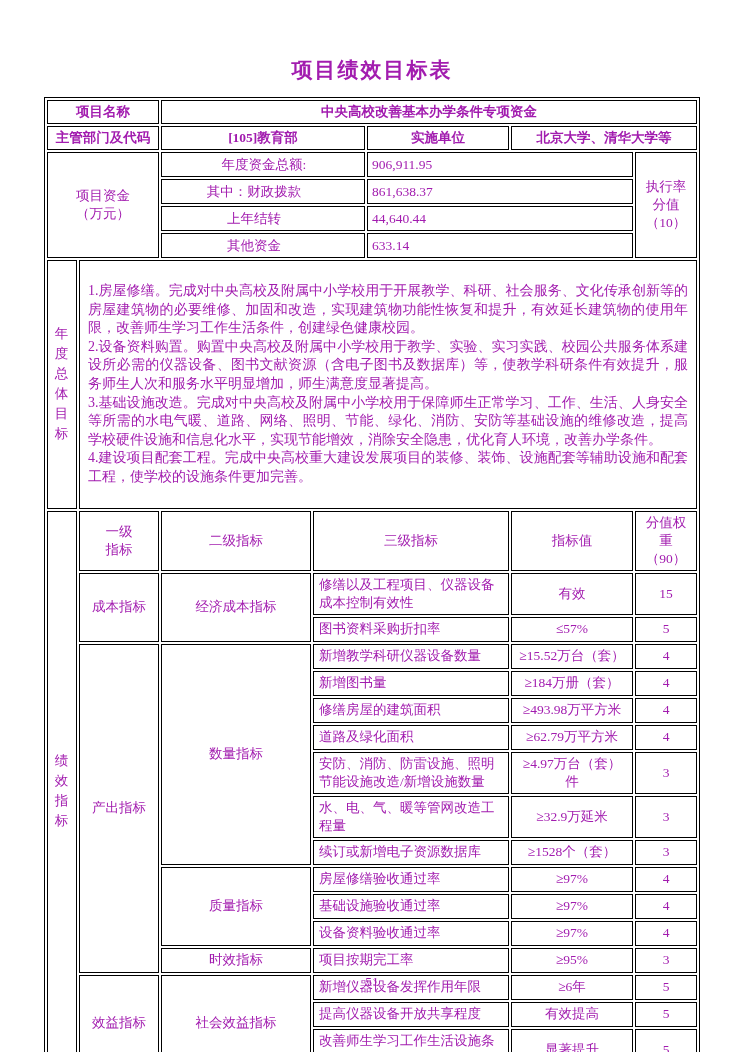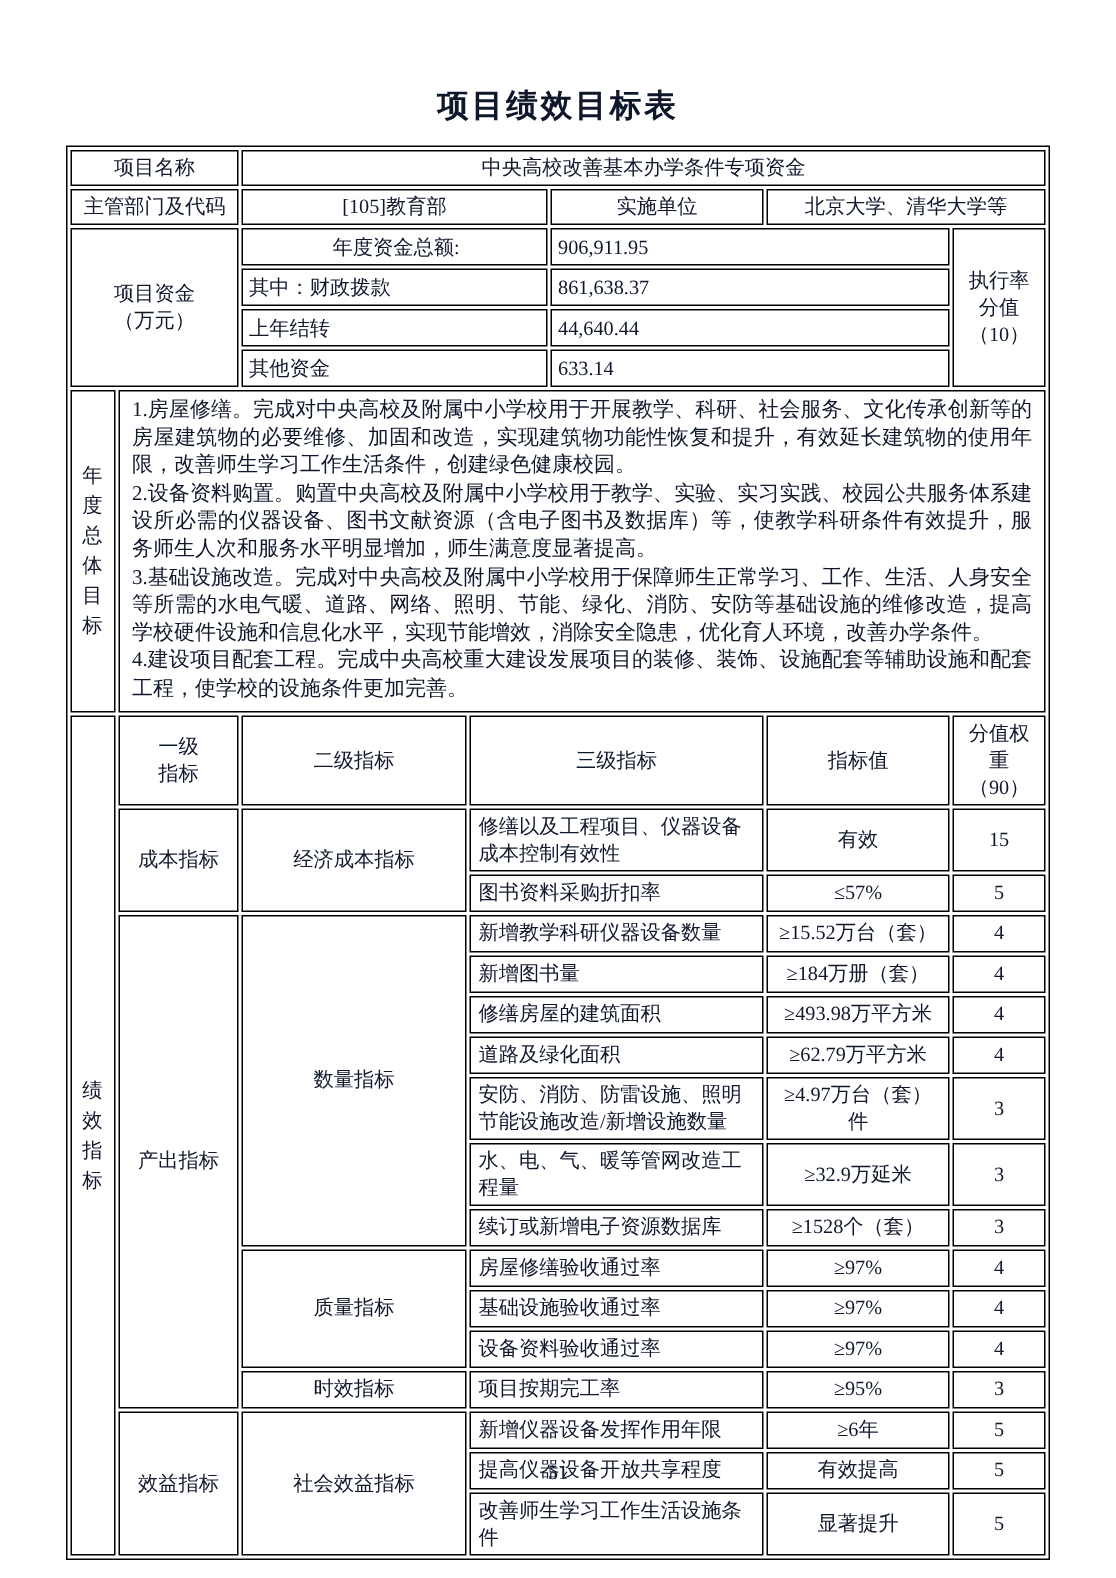--- a/index.html
+++ b/index.html
@@ -1,47 +1,47 @@
 <!DOCTYPE html>
 <html><head>
 <meta charset="utf-8">
 <style>
   html,body{margin:0;padding:0;background:#e8e8e8;}
   .page{
     width:744px;height:1052px;background:#ffffff;position:relative;
-    font-family:"Liberation Serif","DejaVu Serif",serif;color:#0f172a;overflow:hidden;
+    font-family:"Liberation Serif","DejaVu Serif",serif;color:#a21caf;overflow:hidden;
   }
   .title{
     margin:0;padding-top:56px;text-align:center;
     font-family:"Liberation Sans","DejaVu Sans",sans-serif;
     font-size:21px;font-weight:bold;letter-spacing:2px;
   }
   .subtitle{margin-top:14px;text-align:center;font-size:14.5px;letter-spacing:1px;}
   table.main{
     border-collapse:separate;border-spacing:2px;table-layout:fixed;
     margin:13px 0 0 44px;border:1px solid #000;
   }
   td{
     border:1px solid #000;box-sizing:border-box;
     font-size:13.5px;line-height:18px;padding:2px 4px;
     text-align:center;vertical-align:middle;word-break:break-all;
   }
   .pre{white-space:pre-line;}
   .left{text-align:center;padding-left:6px;}
   .num{text-align:left;padding-right:24px;}
-  .fund-r{text-align:left;padding-right:22px;}
+  .fund-r{text-align:center;padding-right:22px;}
   .l3{text-align:left;padding-left:5px;}
   .goal{
-    text-align:justify;padding:4px 8px;font-size:14px;line-height:18.6px;
+    text-align:justify;padding:21px 8px;font-size:14px;line-height:18.6px;
     vertical-align:top;
   }
   .goal div{margin:0;}
   .vlabel{line-height:20px;letter-spacing:1px;}
   tr.hrow td{height:40px;}
-  tr.trow td{height:17px;}
+  tr.trow td{height:17px;font-weight:bold;}
   tr.frow td{height:25px;}
   tr.irow td{height:25px;}
   .pagenum{
     position:absolute;left:0;right:0;top:974px;text-align:center;font-size:13.5px;
   }
 </style>
 </head>
 <body>
 
 <div class="page">

